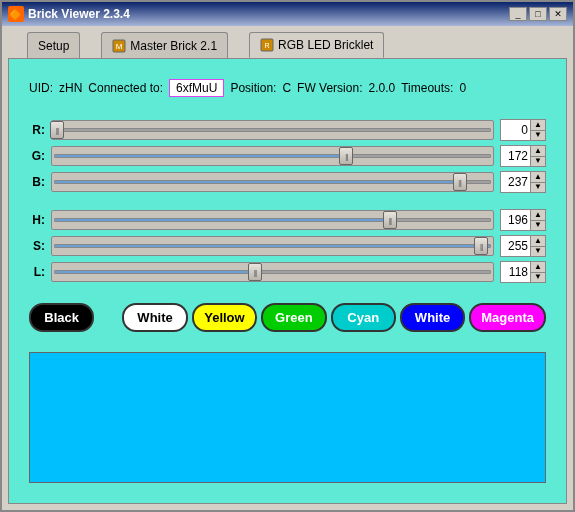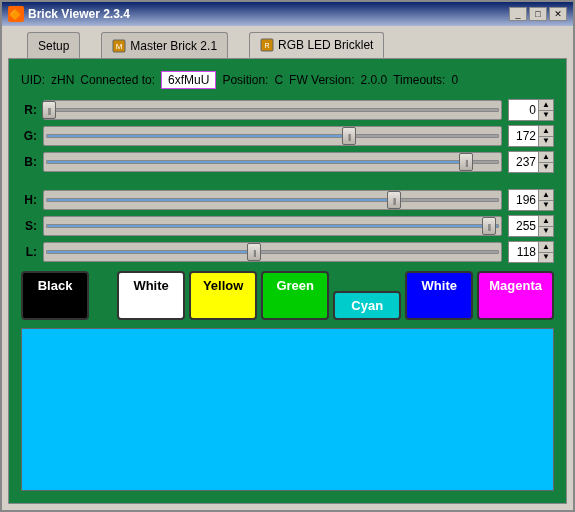--- a/index.html
+++ b/index.html
@@ -90,25 +90,26 @@
       height: 26px;
       margin-left: 19px;
     }
     .tab.active {
       background: #d4d0c8;
       border-bottom: 1px solid #d4d0c8;
       z-index: 1;
     }
     .panel {
       border: 1px solid #888;
-      background: #15803d;
-      padding: 12px;
+      background: #5eead4;
+      padding: 20px;
       flex: 1;
       display: flex;
       flex-direction: column;
+      gap: 12px;
     }
     .info-row {
       display: flex;
       align-items: center;
       gap: 6px;
       margin-bottom: 10px;
       font-size: 12px;
     }
     .info-badge {
       background: white;
@@ -223,30 +224,30 @@
       margin-bottom: 8px;
       flex-wrap: nowrap;
     }
     .color-btn {
       padding: 5px 10px;
       border: 2px solid #333;
       cursor: pointer;
       font-size: 13px;
       font-weight: bold;
       color: white;
-      border-radius: 4px;
+      border-radius: 14px;
       flex: 1;
       text-align: center;
     }
     .color-btn.black { background: #000000; color: white; }
     .color-btn.white { background: #ffffff; color: black; border-color: #333; }
     .color-btn.red { background: #ff0000; }
     .color-btn.yellow { background: #ffff00; color: black; }
     .color-btn.green { background: #00cc00; }
-    .color-btn.cyan { background: #00cccc; margin-top: 20px; }
+    .color-btn.cyan { background: #00cccc; }
     .color-btn.blue { background: #0000ff; }
     .color-btn.magenta { background: #ff00ff; }
     .color-preview {
       flex: 1;
       background: #00bfff;
       border: 1px solid #666;
       min-height: 100px;
     }
   </style>
 </head>

